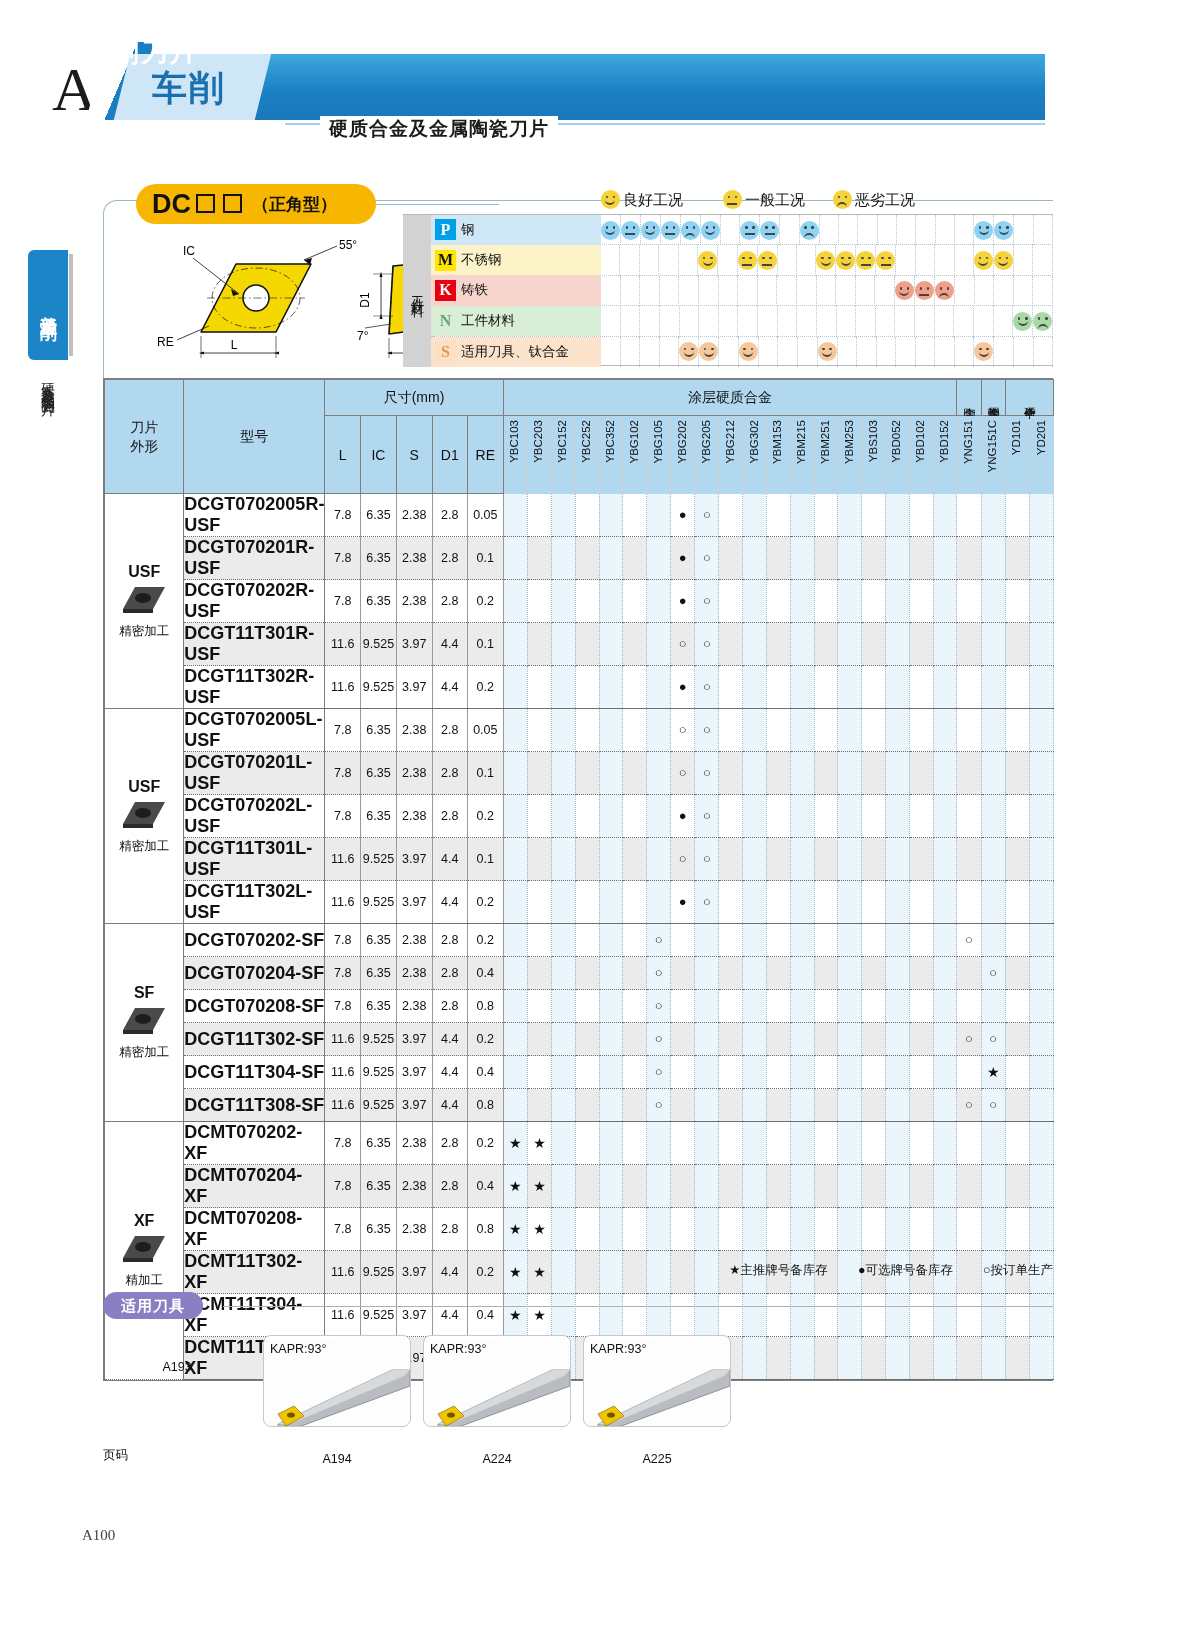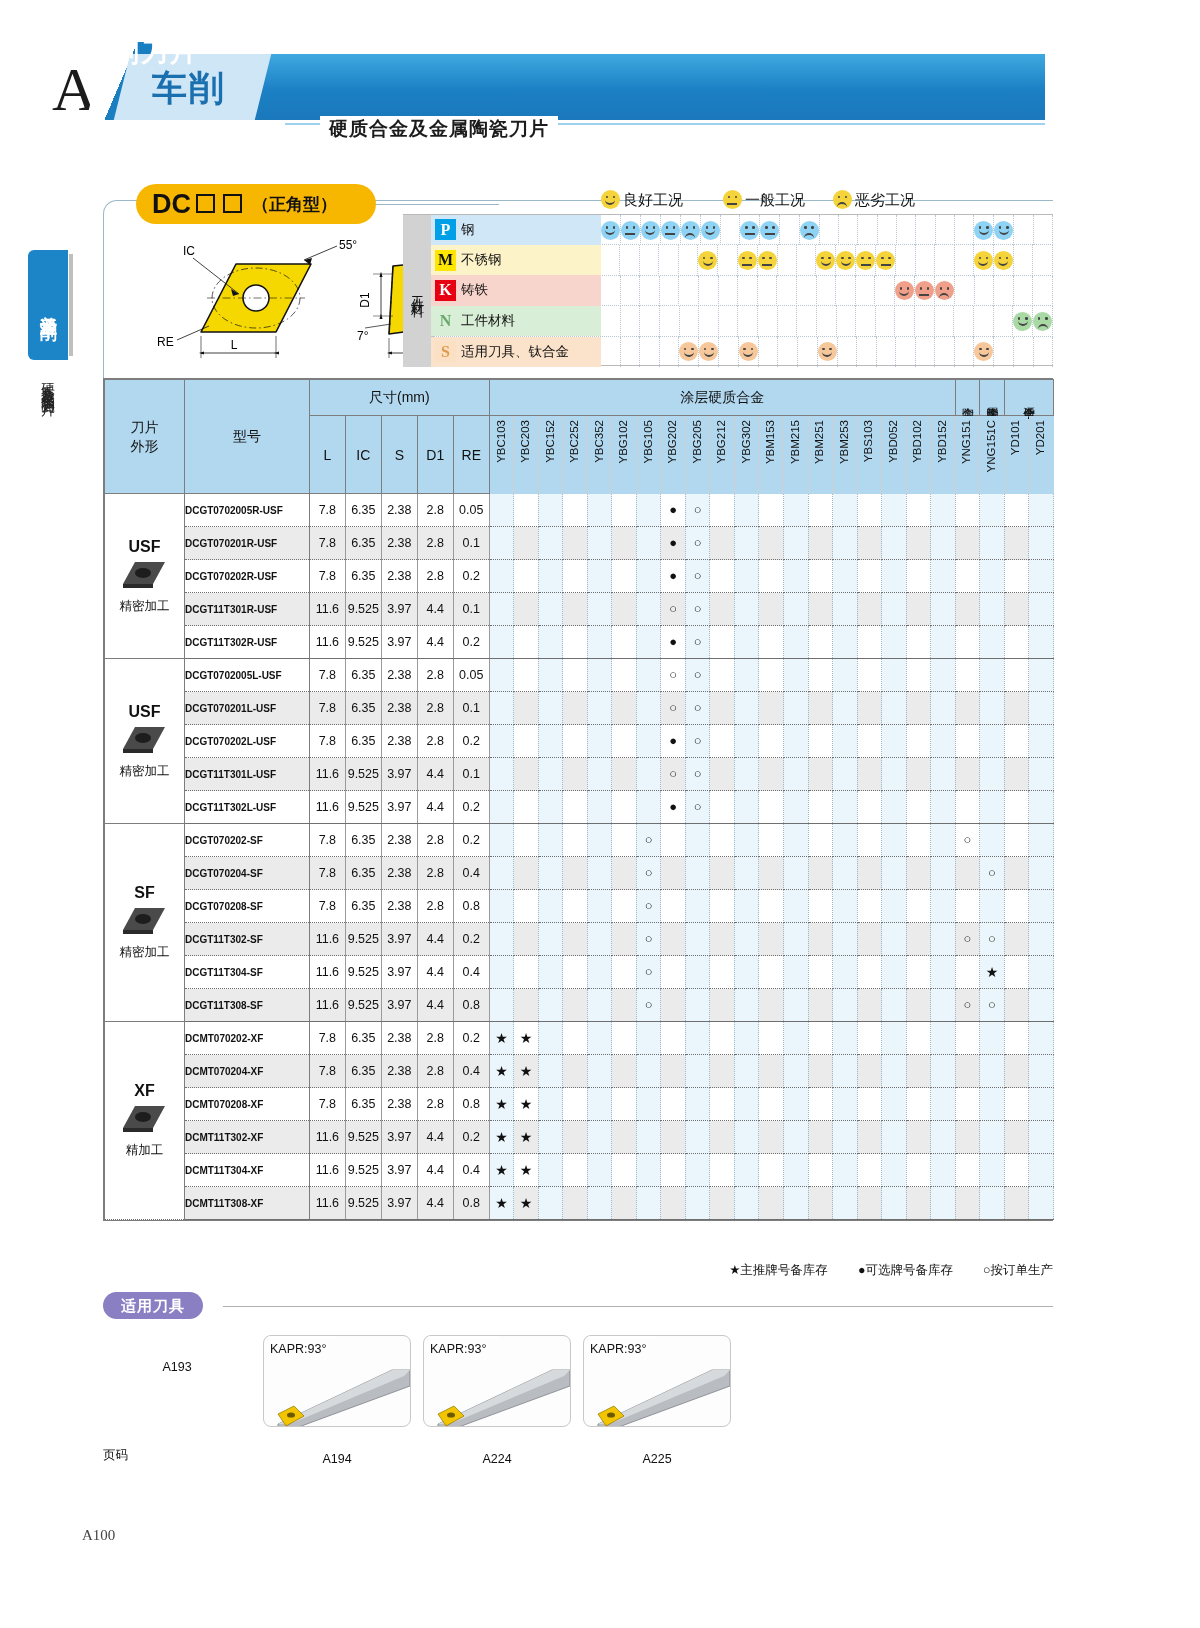--- a/index.html
+++ b/index.html
@@ -99,21 +99,21 @@
   .hcell.sm { font-size:13px; }
   .vhead { height:78px; background:#b2d8ef; border-left:1px solid #cfcfcf;
            position:relative; }
   .vhead span { writing-mode:vertical-rl; transform:rotate(180deg); font-size:11.5px;
                 color:#111; white-space:nowrap; position:absolute; left:50%; top:4px;
                 margin-left:-7px; letter-spacing:0px; }
   .shapecell { width:80px; text-align:center; vertical-align:middle; border:1px solid #7d7d7d;
                background:#fff; }
   .shapecell .sc-code { font-size:16px; font-weight:700; color:#111; margin-bottom:2px; }
   .shapecell .sc-note { font-size:12.5px; color:#111; margin-top:2px; }
-  .modelcell { width:125px; font-size:10px; font-weight:700; color:#111; padding-left:8px;
+  .modelcell { width:125px; font-size:18px; font-weight:700; color:#111; padding-left:8px;
                border-left:1px solid #7d7d7d; border-right:1px solid #7d7d7d; height:22px; }
   .dimcell { width:36px; font-size:12.5px; color:#111; text-align:center;
              border-right:1px solid #9a9a9a; }
   .gcell { text-align:center; font-size:12px; border-right:1px dotted #9fb6c6; }
   .rowA { background:#ffffff; }
   .rowB { background:#ebebeb; }
   .gband { background:#eaf5fc; }
   .rowdash td { border-bottom:1px dotted #6f6f6f; }
   .grpend td { border-bottom:1.4px solid #6f6f6f; }
   .mk { font-size:13px; line-height:1; color:#111; }

